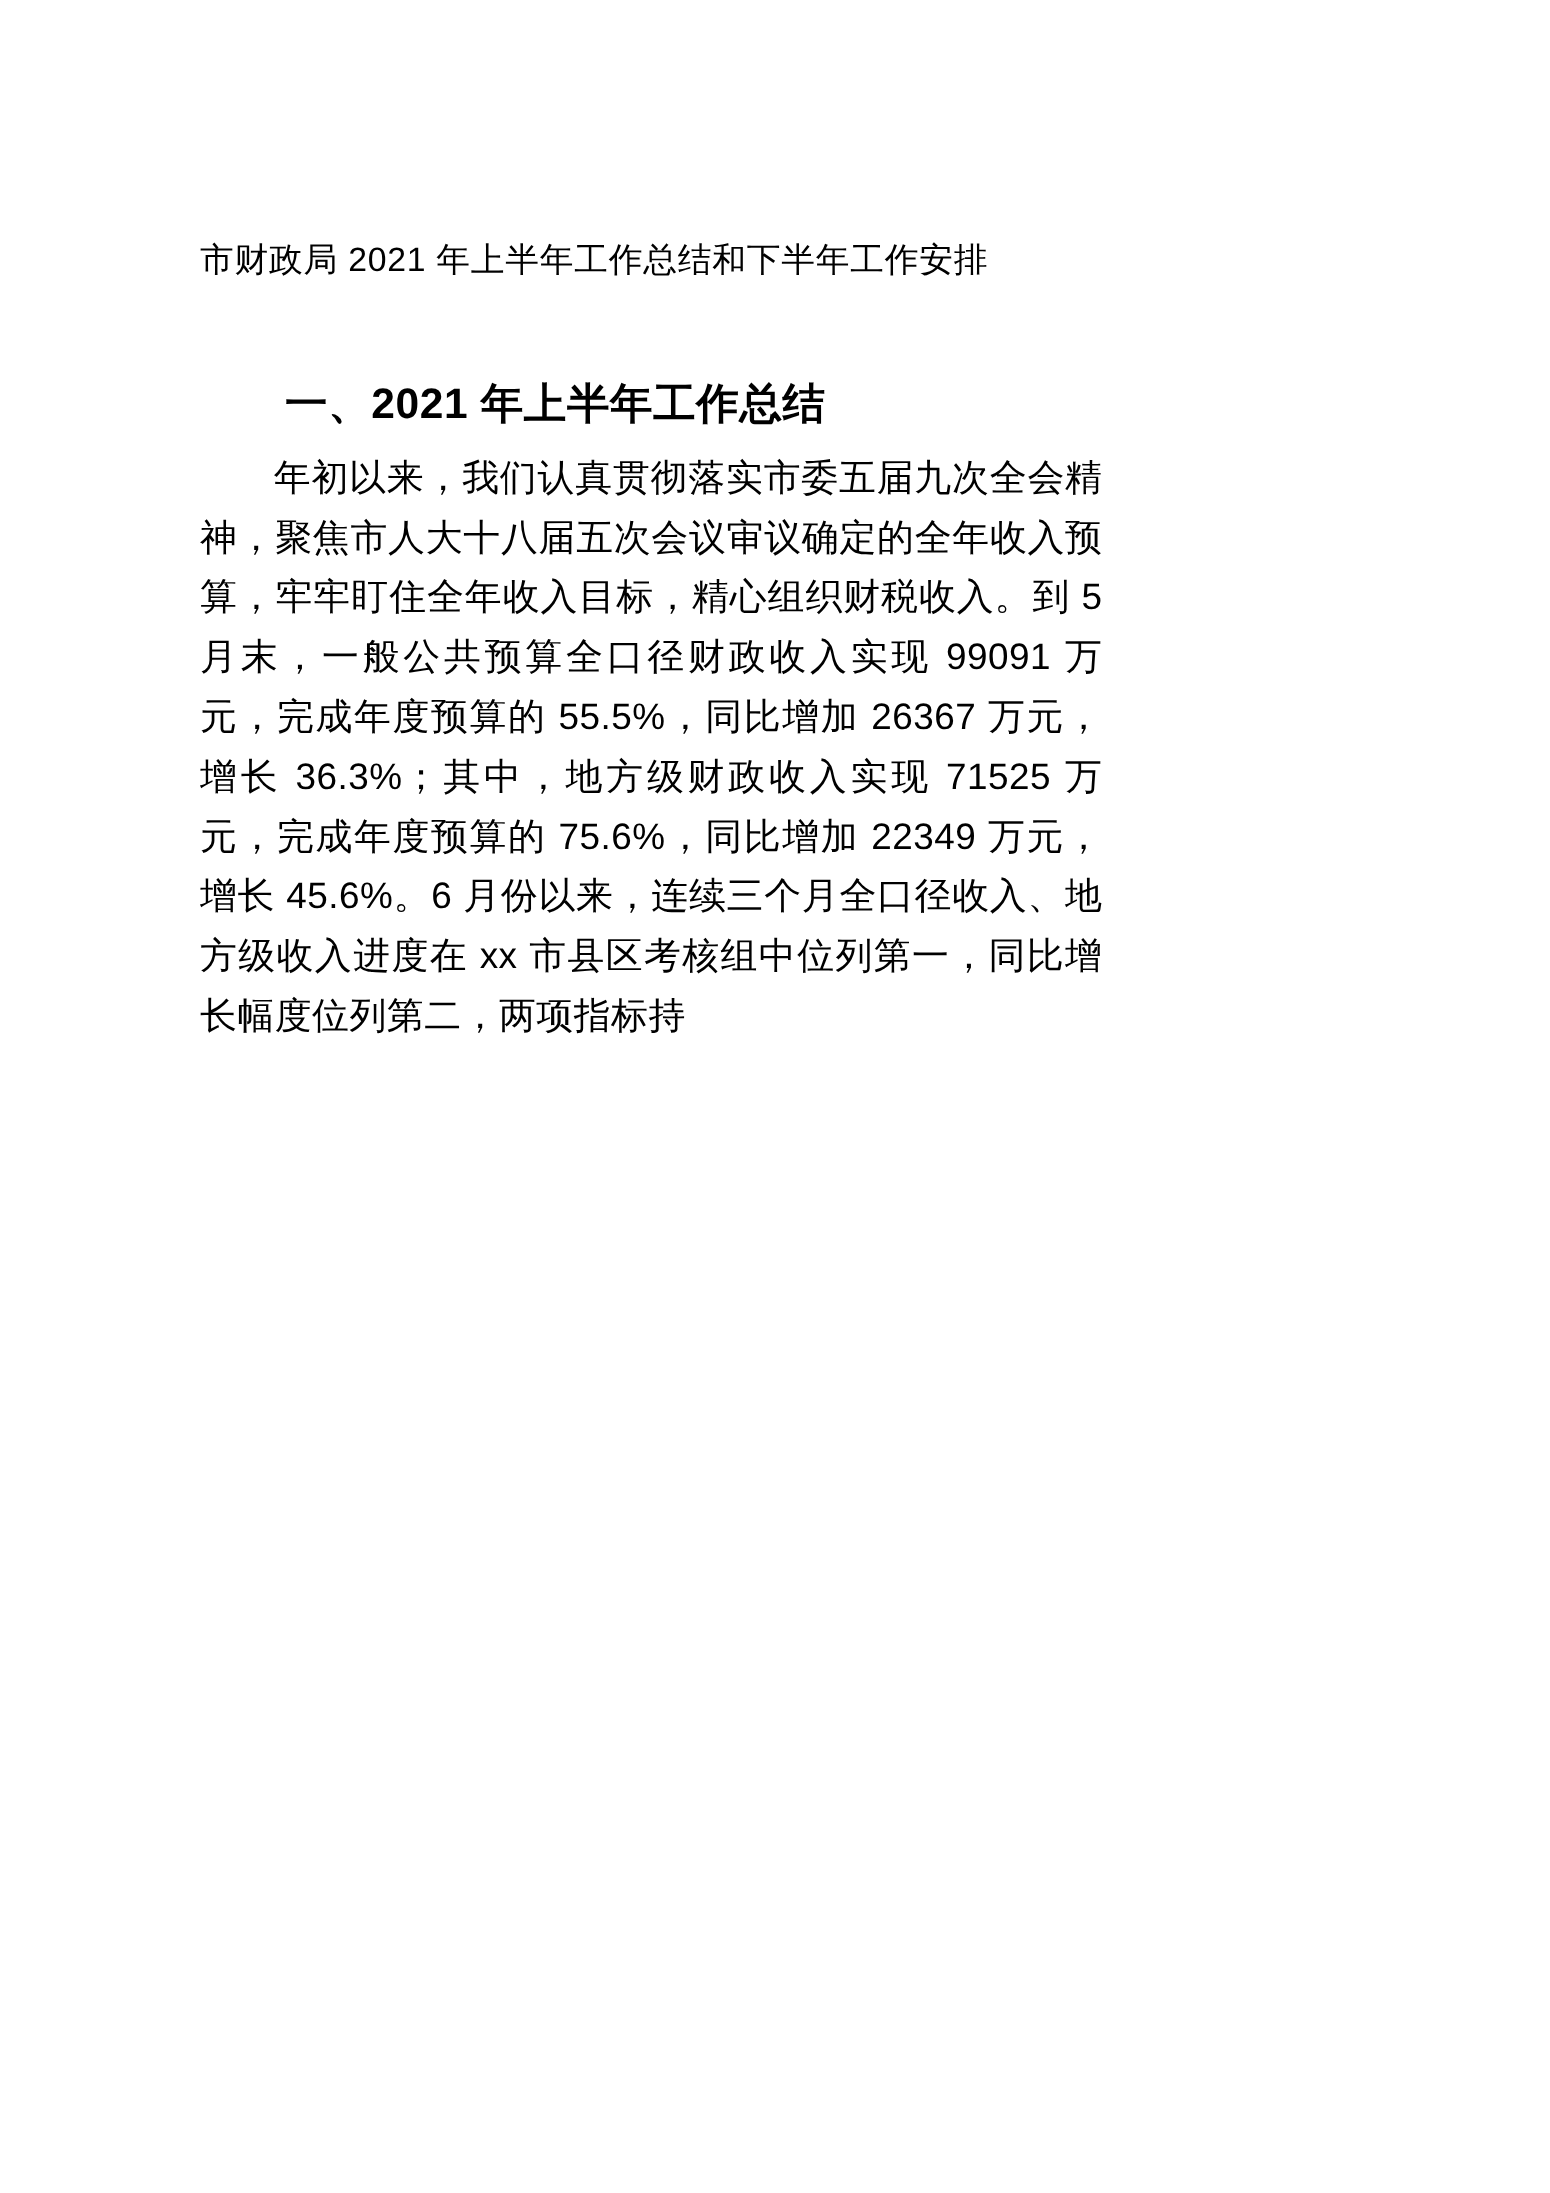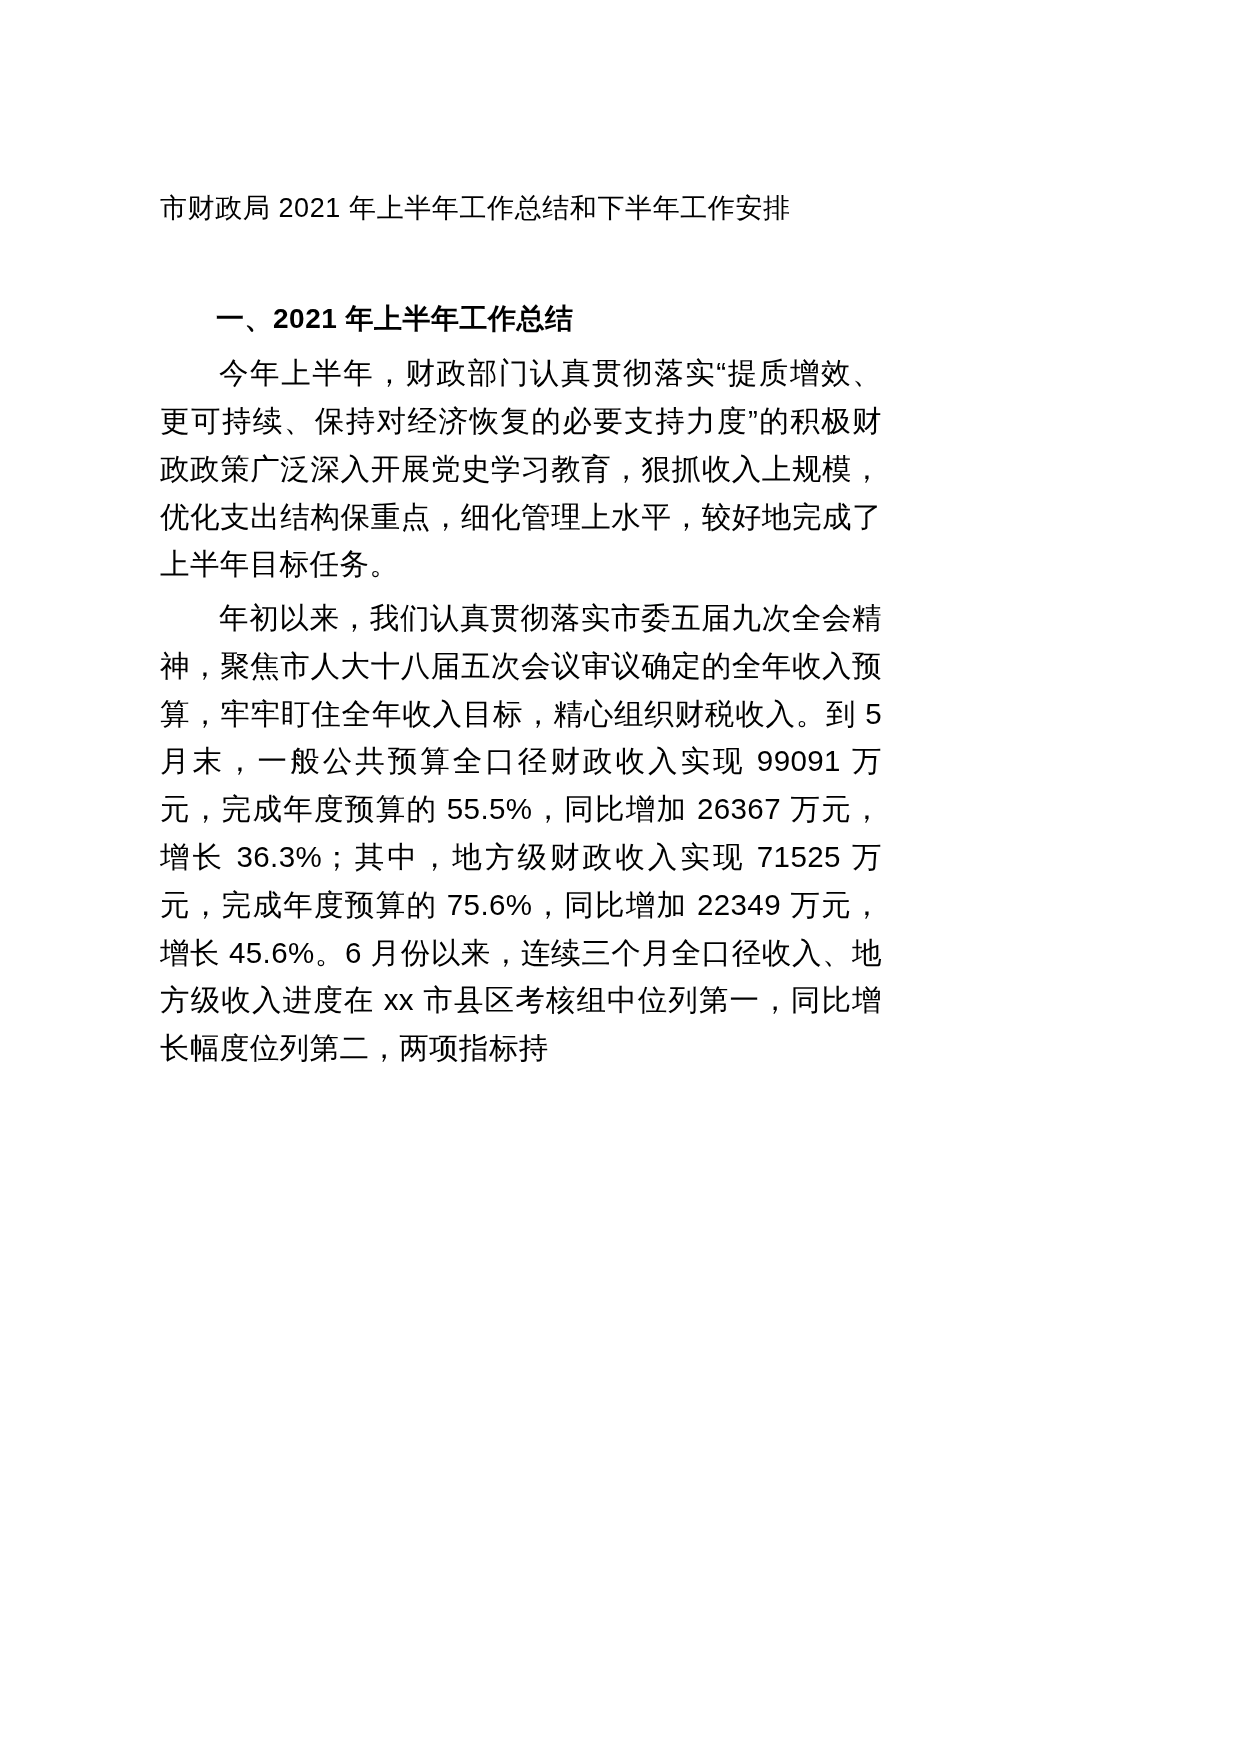--- a/index.html
+++ b/index.html
@@ -34,21 +34,21 @@
     letter-spacing: 0.4px;
     margin: 0 0 6px 0;
     text-indent: 2em;
     text-align: justify;
     text-justify: inter-ideograph;
   }
   .para.last-line-spread {
     text-align: justify;
   }
   .heading-1 {
-    font-size: 28px;
+    font-size: 34px;
     line-height: 1.62;
     letter-spacing: 0.5px;
     font-weight: bold;
     margin: 20px 0 8px 0;
     text-indent: 2em;
   }
   .heading-2 {
     font-size: 30px;
     line-height: 1.62;
     letter-spacing: 0.4px;
@@ -67,18 +67,17 @@
 
 <div class="page">
 
   <div class="doc-title">市财政局 2021 年上半年工作总结和下半年工作安排</div>
 
 
   <div class="block-gap"></div>
 
   <div class="heading-1">一、2021 年上半年工作总结</div>
 
-  <p class="para">今年上半年，财政部门认真贯彻落实“提质增效、更可持续、保持对经济恢复的必要支持力度”的积极财政政策广泛深入开展党史学习教育，狠抓收入上规模，优化支出结构保重点，细化管理上水平，较好地完成了上半年目标任务。</p>
 
 
   <p class="para last-line-spread">年初以来，我们认真贯彻落实市委五届九次全会精神，聚焦市人大十八届五次会议审议确定的全年收入预算，牢牢盯住全年收入目标，精心组织财税收入。到 5 月末，一般公共预算全口径财政收入实现 99091 万元，完成年度预算的 55.5%，同比增加 26367 万元，增长 36.3%；其中，地方级财政收入实现 71525 万元，完成年度预算的 75.6%，同比增加 22349 万元，增长 45.6%。6 月份以来，连续三个月全口径收入、地方级收入进度在 xx 市县区考核组中位列第一，同比增长幅度位列第二，两项指标持</p>
 
 </div>
 
 </body></html>

